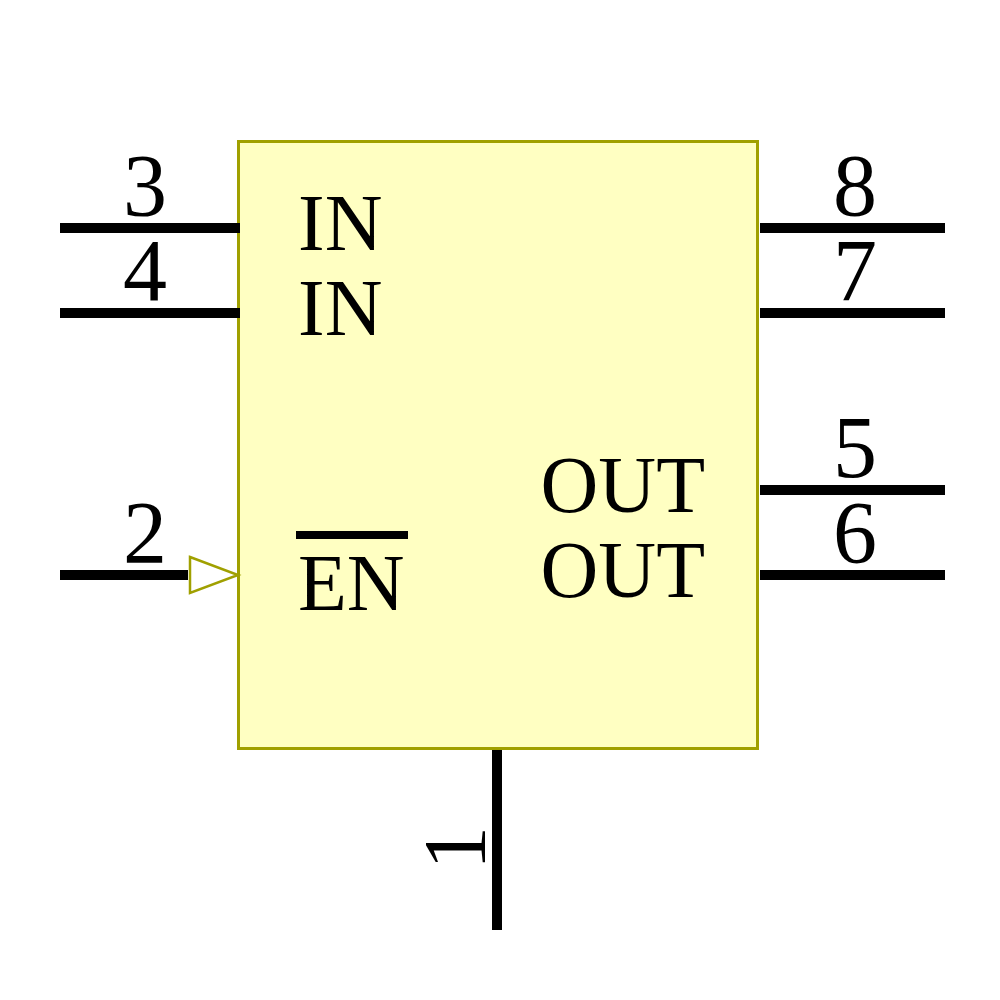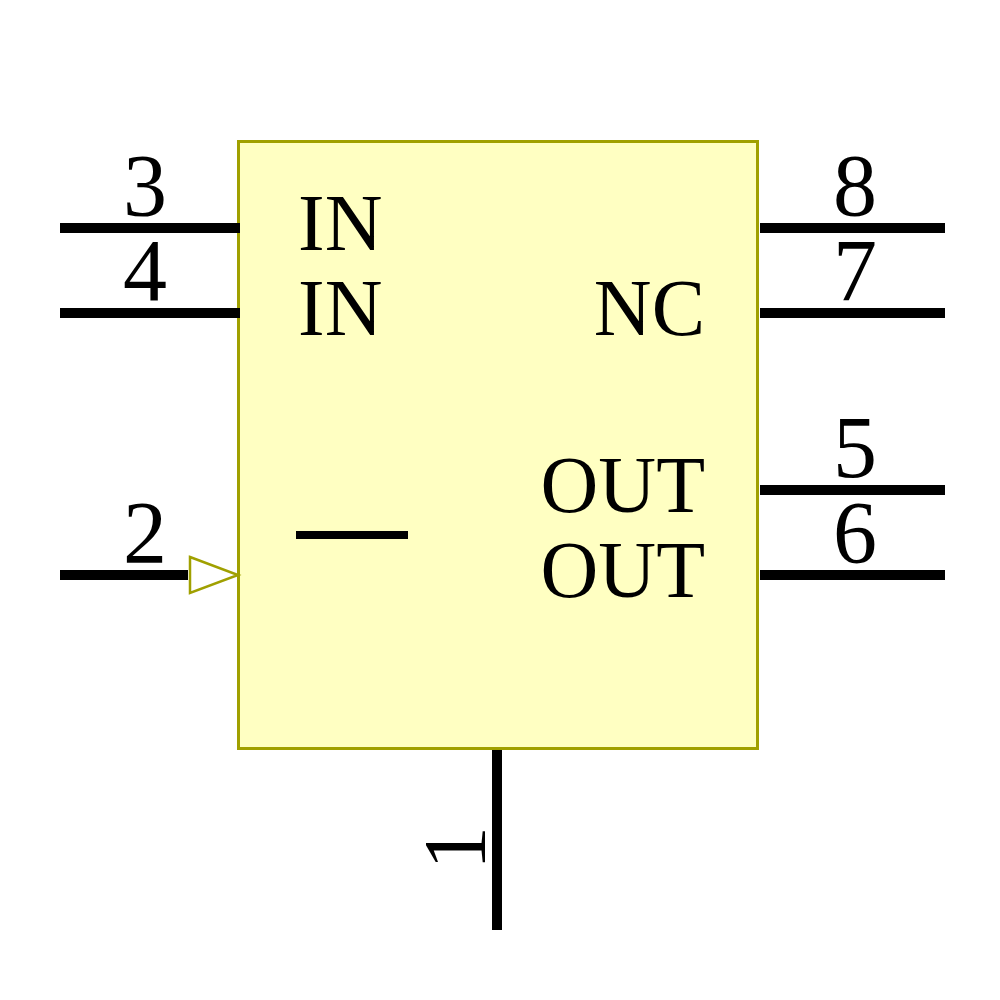--- a/index.html
+++ b/index.html
@@ -96,27 +96,27 @@
   <div class="pin-label" style="left:298px; top:268px;">IN</div>
 
   <div class="pin-line h" style="left:60px; top:570px; width:128px;"></div>
   <div class="pin-number" style="left:105px; top:489px;">2</div>
   <span class="arrow-icon">
     <svg width="54" height="44" viewBox="0 0 54 44">
       <polygon points="2,4 50,22 2,40" fill="#ffffff" stroke="#A0A000" stroke-width="2.5"></polygon>
     </svg>
   </span>
   <div class="overline-bar"></div>
+  <div class="pin-label" style="left:298px; top:543px;">EN</div>
 
   <div class="pin-line h" style="left:760px; top:223px; width:185px;"></div>
   <div class="pin-number" style="left:815px; top:142px;">8</div>
 
   <div class="pin-line h" style="left:760px; top:308px; width:185px;"></div>
   <div class="pin-number" style="left:815px; top:227px;">7</div>
-  <div class="pin-label right" style="left:540px; top:268px; width:165px;">NC</div>
 
   <div class="pin-line h" style="left:760px; top:485px; width:185px;"></div>
   <div class="pin-number" style="left:815px; top:404px;">5</div>
   <div class="pin-label right" style="left:520px; top:445px; width:185px;">OUT</div>
 
   <div class="pin-line h" style="left:760px; top:570px; width:185px;"></div>
   <div class="pin-number" style="left:815px; top:489px;">6</div>
   <div class="pin-label right" style="left:520px; top:530px; width:185px;">OUT</div>
 
   <div class="pin-line v" style="left:492px; top:750px; height:180px;"></div>

